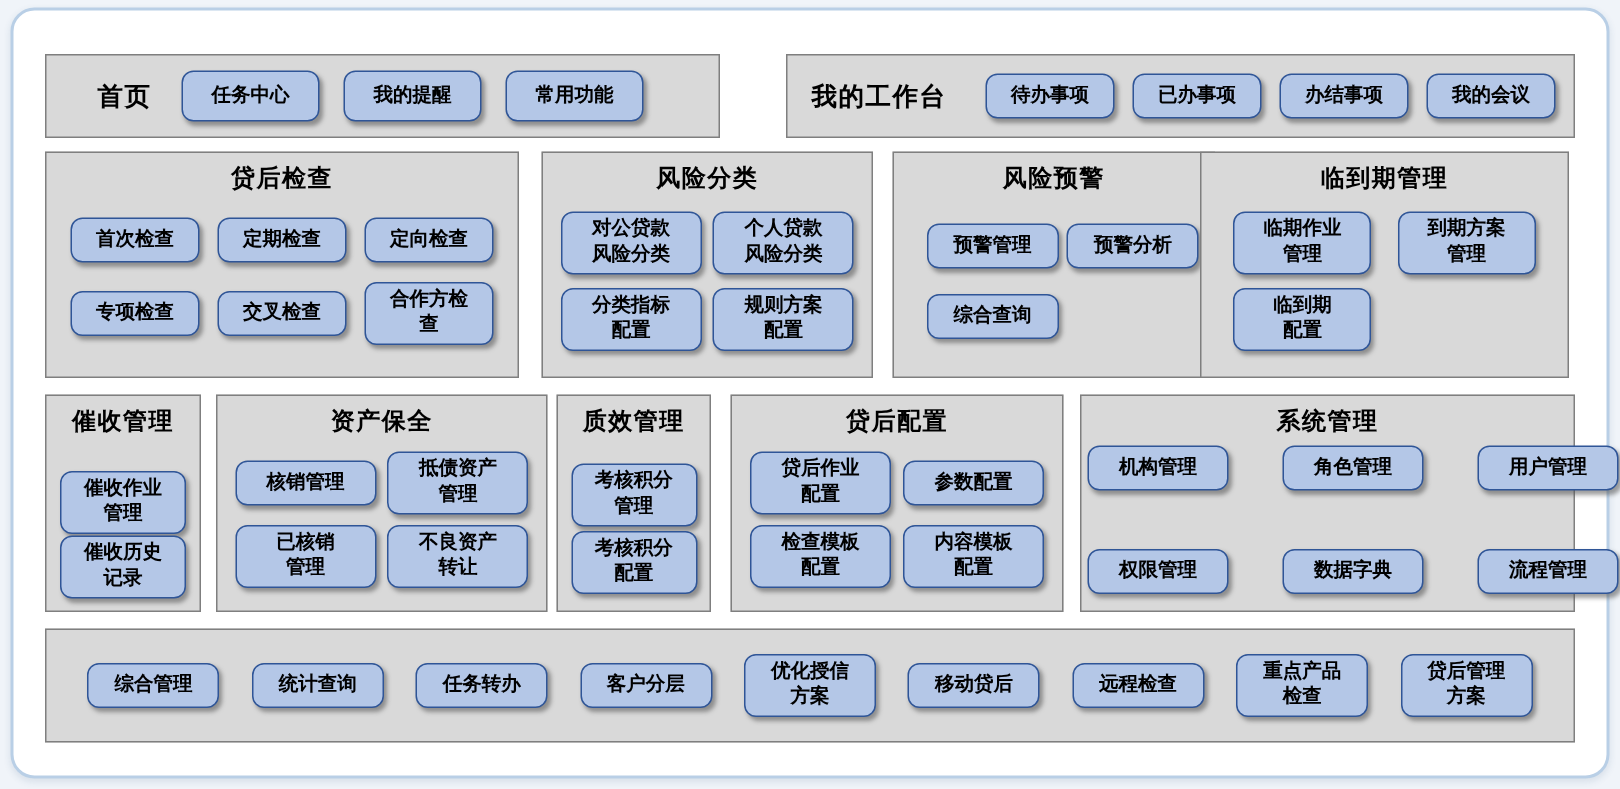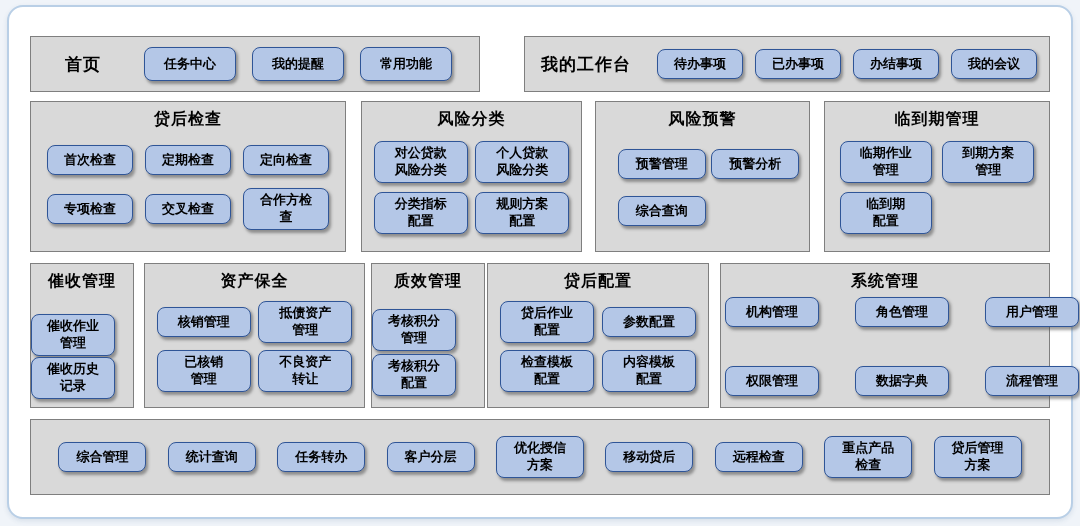--- a/index.html
+++ b/index.html
@@ -36,41 +36,41 @@
     box-shadow:2px 2.5px 3px rgba(80,80,80,.55);
     display:flex; align-items:center; justify-content:center;
     text-align:center; white-space:pre-line;
     font-size:13px; font-weight:600; line-height:1.3;
     min-height:30px; padding:3px 4px;
     cursor:pointer;
   }
   
   .topbar { top:36px; height:56px; display:flex; align-items:center; }
   .panel-home { left:30px; width:450px; padding:0 20px; }
-  .panel-home .inline-title { margin-right:27px; margin-left:14px; }
+  .panel-home .inline-title { margin-right:4px; margin-left:14px; }
   .panel-home .btn { width:92px; height:34px; margin-left:16px; }
   .panel-workbench { left:524px; width:526px; padding:0 12px; }
   .panel-workbench .inline-title { margin-right:14px; margin-left:4px; }
   .panel-workbench .btn { width:90px; height:24px; margin-left:12px; }
   
   .row2 { top:101px; height:151px; display:flex; flex-direction:column;justify-content:center; }
   .row3 { top:263px; height:145px; display:flex; flex-direction:column; }
   .grid {
     flex:1; display:grid;
     justify-content:space-evenly; align-content:space-evenly;
     align-items:center; justify-items:center;
     padding:2px 4px 8px;
   }
   .grid .btn { width:100%; }
   .cols3-86 { grid-template-columns:repeat(3,86px); }
   .cols2-94 { grid-template-columns:repeat(2,94px); }
   .cols2-88 { grid-template-columns:repeat(2,88px);padding-left:16px; }
   .cols2-92 { grid-template-columns:repeat(2,92px); }
   .cols3-94 { grid-template-columns:repeat(3,94px);gap:36px; }
-  .stack { flex:1; display:flex; flex-direction:column; align-items:flex-start; justify-content:space-evenly; padding:2px 0 8px; }
+  .stack { flex:1; display:flex; flex-direction:column; align-items:center; justify-content:space-evenly; padding:2px 11px 8px; }
   .stack .btn { width:84px; }
   
   .bottombar { top:419px; left:30px; width:1020px; height:76px;
     display:flex; align-items:center; justify-content:space-evenly; padding:14px 6px; }
   .bottombar .btn { width:88px; }
 </style>
 </head>
 <body style="background: rgb(240, 244, 249);">
 
 <div id="app">
@@ -120,21 +120,21 @@
 
   <div class="panel row2" style="left:595px;width:215px;">
     <div class="panel-title">风险预警</div>
     <div class="grid cols2-88">
       <div class="btn">预警管理</div>
       <div class="btn">预警分析</div>
       <div class="btn">综合查询</div>
     </div>
   </div>
 
-  <div class="panel row2" style="left:824px;width:226px;">
+  <div class="panel row2" style="left:800px;width:246px;">
     <div class="panel-title">临到期管理</div>
     <div class="grid cols2-92">
       <div class="btn">临期作业
 管理</div>
       <div class="btn">到期方案
 管理</div>
       <div class="btn">临到期
 配置</div>
     </div>
   </div>
@@ -155,21 +155,21 @@
       <div class="btn">核销管理</div>
       <div class="btn">抵债资产
 管理</div>
       <div class="btn">已核销
 管理</div>
       <div class="btn">不良资产
 转让</div>
     </div>
   </div>
 
-  <div class="panel row3" style="left:371px;width:114px;gap:12px;">
+  <div class="panel row3" style="left:371px;width:103px;gap:12px;">
     <div class="panel-title">质效管理</div>
     <div class="stack">
       <div class="btn">考核积分
 管理</div>
       <div class="btn">考核积分
 配置</div>
     </div>
   </div>
 
   <div class="panel row3" style="left:487px;width:222px;">

